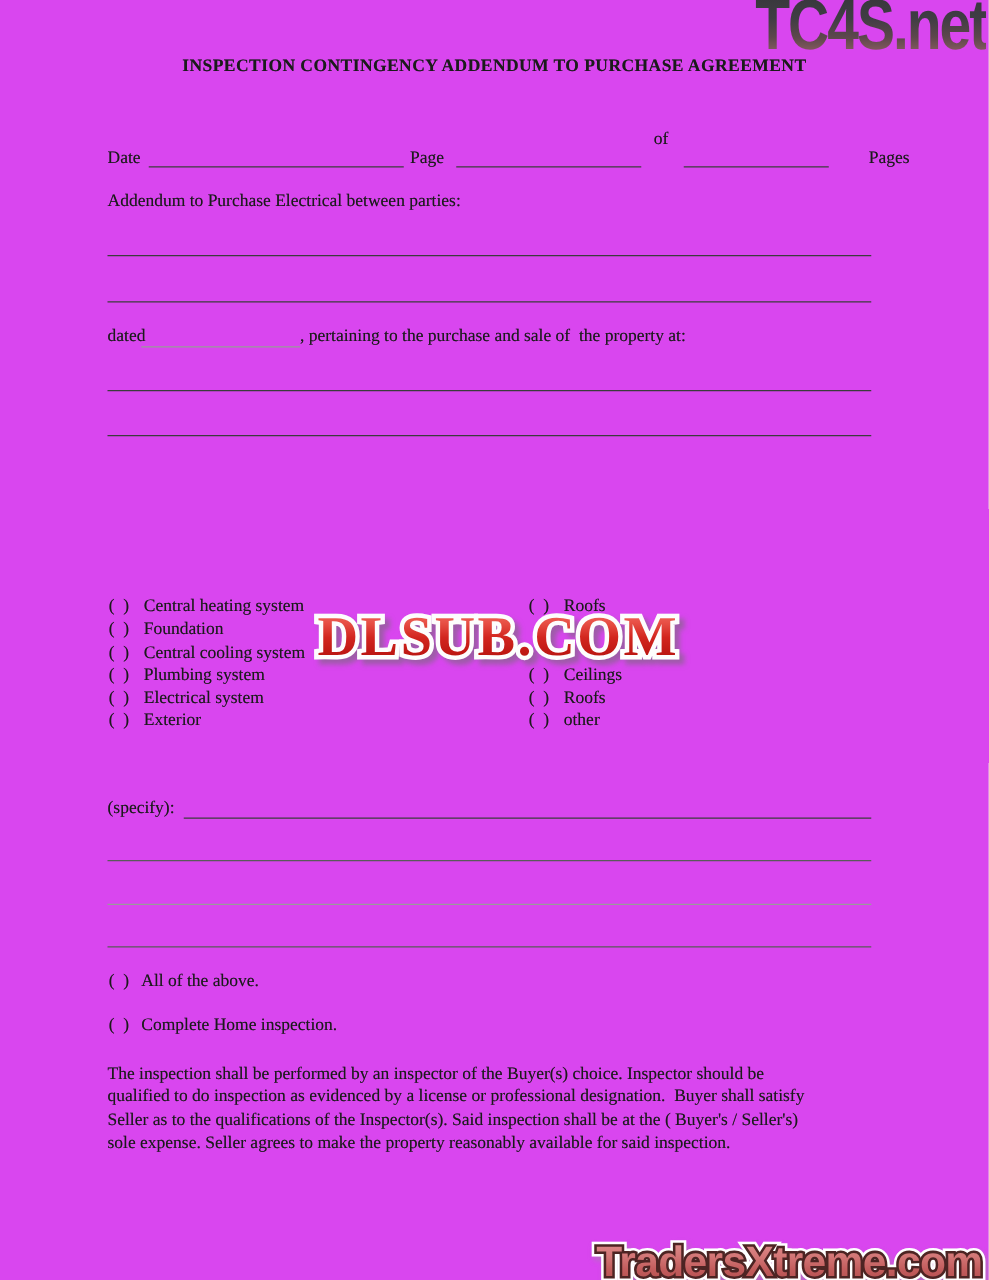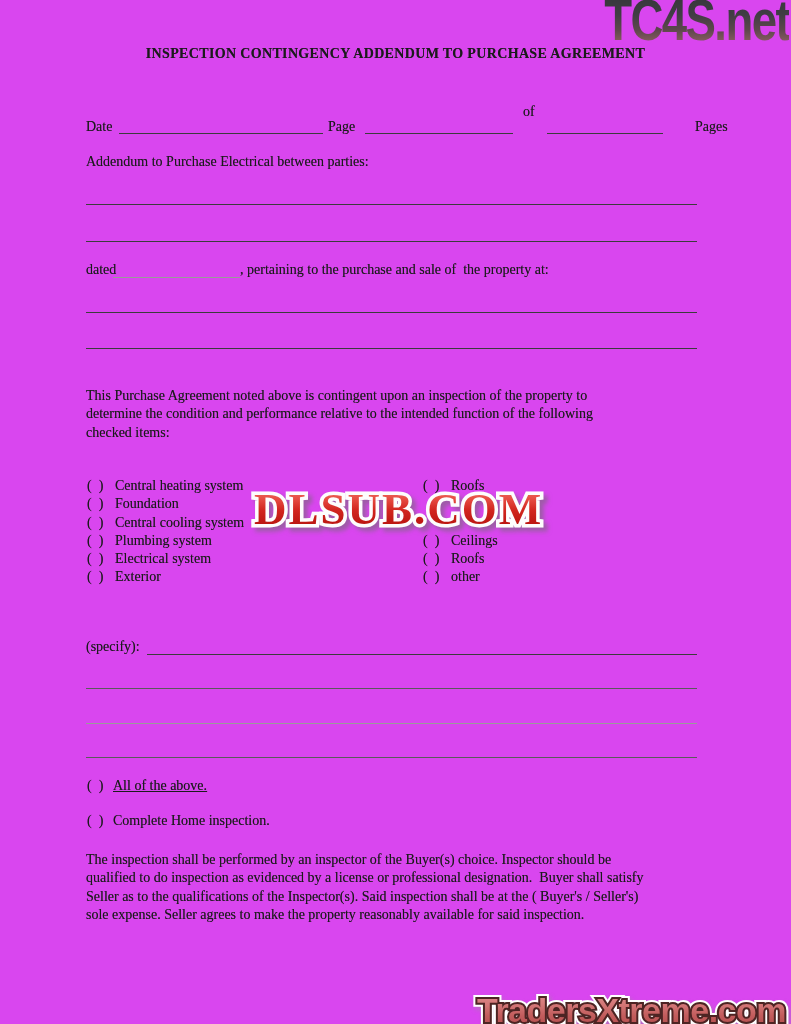--- a/index.html
+++ b/index.html
@@ -102,25 +102,20 @@
   <div class="abs soft" style="left:86px;top:154px;">Addendum to Purchase Electrical between parties:</div>
   <div class="rule" style="left:86px;top:204px;width:611px;"></div>
   <div class="rule" style="left:86px;top:241px;width:611px;"></div>
 
   <span class="abs soft" style="left:86px;top:262px;">dated</span>
   <div class="rule gray" style="left:113px;top:277px;width:127px;"></div>
   <span class="abs soft" style="left:240px;top:262px;">, pertaining to the purchase and sale of&nbsp; the property at:</span>
   <div class="rule" style="left:86px;top:312px;width:611px;"></div>
   <div class="rule" style="left:86px;top:348px;width:611px;"></div>
 
-  <div class="para soft" style="left:86px;top:387px;">
-    <div>This Purchase Agreement noted above is contingent upon an inspection of the property to</div>
-    <div>determine the condition and performance relative to the intended function of the following</div>
-    <div>checked items:</div>
-  </div>
 
   <div class="check-col soft" style="left:87px;">
     <div class="row">
       <span class="box">(&nbsp;&nbsp;)</span><span>Central heating system</span>
     </div>
     <div class="row">
       <span class="box">(&nbsp;&nbsp;)</span><span>Foundation</span>
     </div>
     <div class="row">
       <span class="box">(&nbsp;&nbsp;)</span><span>Central cooling system</span>
@@ -156,21 +151,21 @@
       <span class="box">(&nbsp;&nbsp;)</span><span>other</span>
     </div>
   </div>
 
   <span class="abs soft" style="left:86px;top:639px;">(specify):</span>
   <div class="rule" style="left:147px;top:654px;width:550px;"></div>
   <div class="rule mid" style="left:86px;top:688px;width:611px;"></div>
   <div class="rule gray" style="left:86px;top:723px;width:611px;"></div>
   <div class="rule mid" style="left:86px;top:757px;width:611px;"></div>
 
-  <div class="opt-row soft" style="left:87px;top:778px;text-decoration:underline;">
+  <div class="opt-row soft" style="left:87px;top:778px;">
     <span class="box">(&nbsp;&nbsp;)</span><span>All of the above.</span>
   </div>
   <div class="opt-row soft" style="left:87px;top:813px;">
     <span class="box">(&nbsp;&nbsp;)</span><span>Complete Home inspection.</span>
   </div>
 
   <div class="para soft" style="left:86px;top:851px;line-height:18.45px;">
     <div>The inspection shall be performed by an inspector of the Buyer(s) choice. Inspector should be</div>
     <div>qualified to do inspection as evidenced by a license or professional designation.&nbsp; Buyer shall satisfy</div>
     <div>Seller as to the qualifications of the Inspector(s). Said inspection shall be at the ( Buyer's / Seller's)</div>

